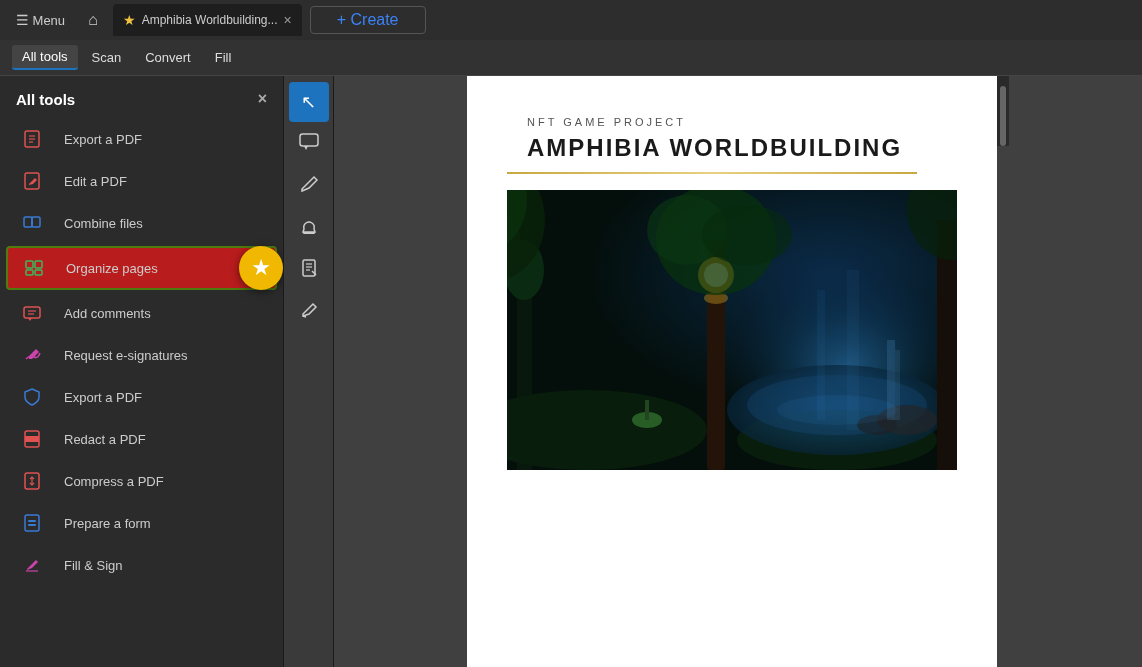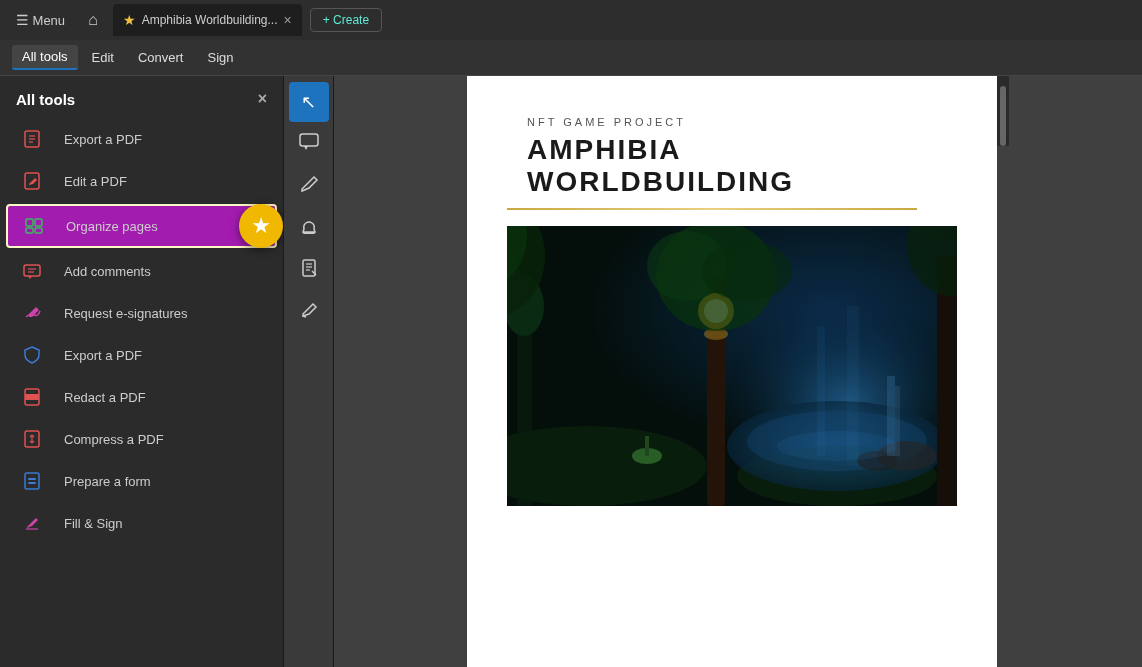--- a/index.html
+++ b/index.html
@@ -39,22 +39,22 @@
       padding: 4px 10px;
       border-radius: 4px 4px 0 0;
       gap: 6px;
       cursor: pointer;
       height: 32px;
     }
     .tab-star { color: #f0c040; font-size: 14px; }
     .tab-close { color: #999; font-size: 14px; cursor: pointer; }
     .create-btn {
       display: flex; align-items: center; gap: 4px;
-      color: #5eead4; font-size: 12px;
-      padding: 4px 12px;
+      color: #3b82f6; font-size: 16px;
+      padding: 4px 26px;
       border: 1px solid #555;
       border-radius: 4px;
       cursor: pointer;
       margin-left: 4px;
     }
 
     
     .menu-bar {
       display: flex;
       align-items: center;
@@ -109,22 +109,22 @@
       padding: 10px 16px;
       cursor: pointer;
       color: #ccc;
       font-size: 13px;
       gap: 22px;
       border-radius: 4px;
       margin: 1px 6px;
       position: relative;
     }
     .sidebar-item.highlighted {
-      border: 2px solid #fef9c3;
-      background: #a21caf;
+      border: 2px solid #4d7c0f;
+      background: #b91c1c;
       margin: 2px 6px;
     }
     .sidebar-icon {
       width: 20px;
       height: 20px;
       display: flex;
       align-items: center;
       justify-content: center;
       font-size: 16px;
       flex-shrink: 0;
@@ -215,21 +215,21 @@
     .nft-label {
       font-size: 11px;
       letter-spacing: 3px;
       color: #555;
       text-transform: uppercase;
       margin-bottom: 6px;
       align-self: flex-start;
       margin-left: 20px;
     }
     .nft-title {
-      font-size: 28px;
+      font-size: 24px;
       font-weight: 900;
       letter-spacing: 2px;
       color: #1a1a1a;
       text-transform: uppercase;
       align-self: flex-start;
       margin-left: 20px;
       margin-bottom: 10px;
     }
     .gold-line {
       width: calc(100% - 40px);
@@ -276,23 +276,23 @@
     <span>Amphibia Worldbuilding...</span>
     <span class="tab-close">×</span>
   </div>
   <div class="create-btn">
     <span>+ Create</span>
   </div>
 </div>
 
 <div class="menu-bar">
   <div class="menu-item active">All tools</div>
-  <div class="menu-item">Edit</div>
+  <div class="menu-item">Scan</div>
   <div class="menu-item">Convert</div>
-  <div class="menu-item">Sign</div>
+  <div class="menu-item">Fill</div>
 </div>
 
 <div class="main-layout">
 
   <div class="sidebar">
     <div class="sidebar-header">
       <span>All tools</span>
       <span class="sidebar-close">×</span>
     </div>
 
@@ -312,20 +312,30 @@
       <span class="sidebar-icon icon-edit">
         <svg width="20" height="20" viewBox="0 0 20 20">
             <rect x="3" y="2" width="14" height="16" rx="2" fill="none" stroke="#e05252" stroke-width="1.5"></rect>
             <path d="M7 13 L9 11 L13 7 L15 9 L11 13 L7 14 Z" fill="#e05252"></path>
           </svg>
       </span>
       <span>Edit a PDF</span>
     </div>
 
 
+    <div class="sidebar-item">
+      <span class="sidebar-icon icon-combine">
+        <svg width="20" height="20" viewBox="0 0 20 20">
+            <rect x="2" y="4" width="8" height="10" rx="1.5" fill="none" stroke="#3a7bd5" stroke-width="1.5"></rect>
+            <rect x="10" y="4" width="8" height="10" rx="1.5" fill="none" stroke="#3a7bd5" stroke-width="1.5"></rect>
+            <line x1="10" y1="9" x2="10" y2="11" stroke="#3a7bd5" stroke-width="2"></line>
+          </svg>
+      </span>
+      <span>Combine files</span>
+    </div>
 
     <div class="sidebar-item highlighted" style="position:relative; overflow:visible;">
       <span class="sidebar-icon icon-organize">
         <svg width="20" height="20" viewBox="0 0 20 20">
             <rect x="2" y="3" width="7" height="7" rx="1" fill="none" stroke="#3db860" stroke-width="1.5"></rect>
             <rect x="11" y="3" width="7" height="7" rx="1" fill="none" stroke="#3db860" stroke-width="1.5"></rect>
             <rect x="2" y="12" width="7" height="5" rx="1" fill="none" stroke="#3db860" stroke-width="1.5"></rect>
             <rect x="11" y="12" width="7" height="5" rx="1" fill="none" stroke="#3db860" stroke-width="1.5"></rect>
           </svg>
       </span>

